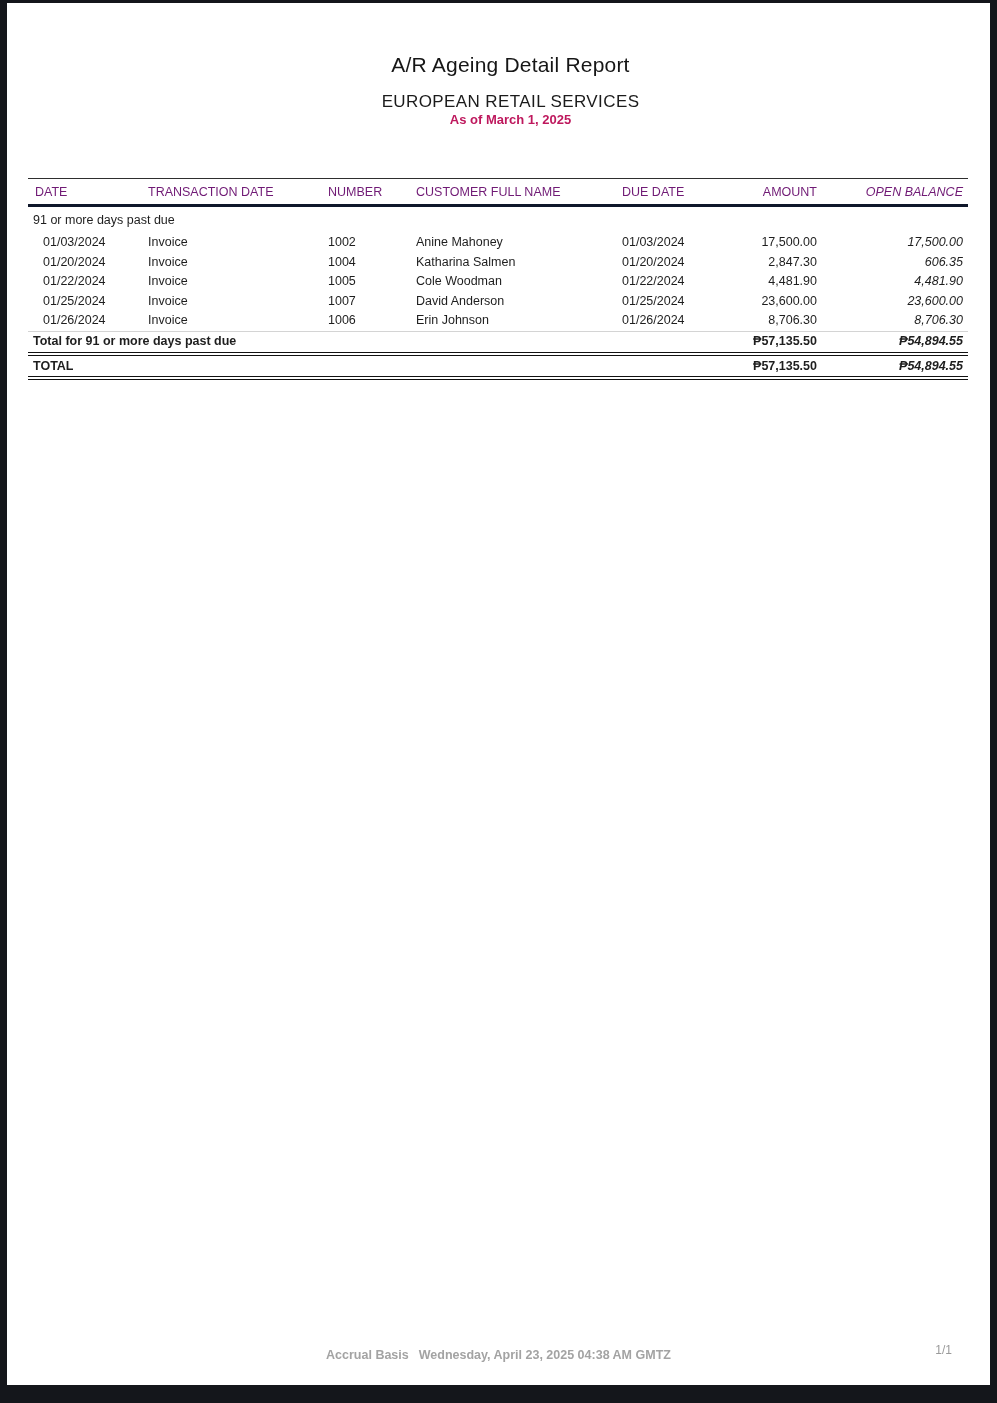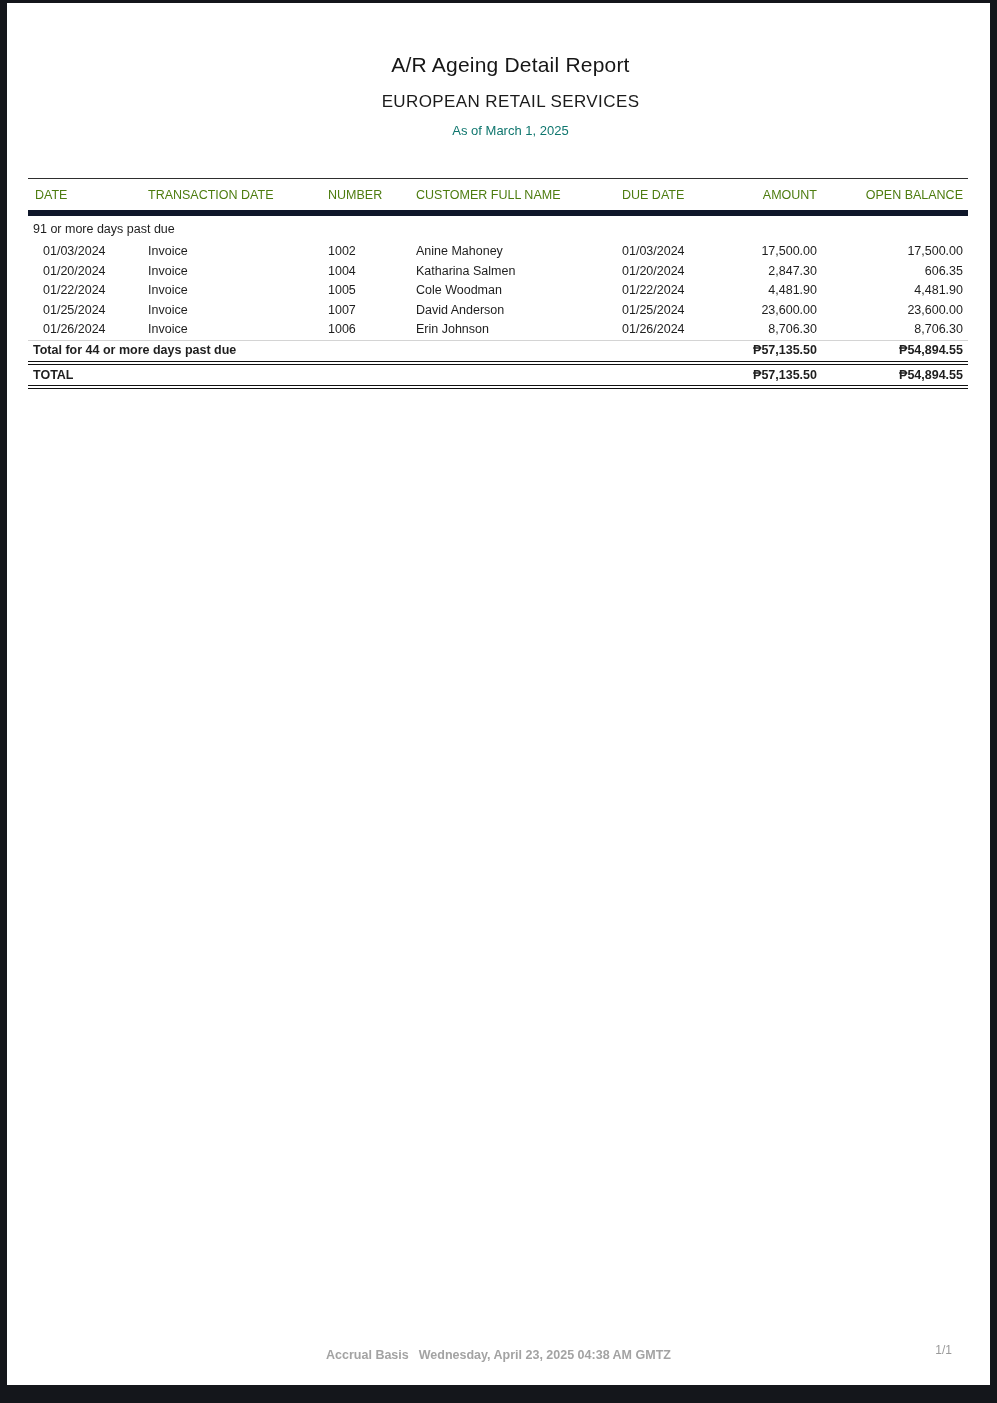--- a/index.html
+++ b/index.html
@@ -24,47 +24,47 @@
     letter-spacing: 0.2px;
   }
   .report-company {
     margin-top: 15px;
     font-size: 17px;
     font-weight: 400;
     color: #1b1b1b;
     letter-spacing: 0.4px;
   }
   .report-asof {
-    margin-top: 11px;
     font-size: 13px;
-    color: #0f766e;
+    color: #be185d;
+    font-weight: bold;
   }
 
   .table {
     position: absolute;
     left: 21px; top: 175px;
     width: 940px;
     font-size: 12.5px;
     color: #1e1e1e;
   }
   .row {
     display: grid;
     grid-template-columns: 120px 180px 88px 206px 106px 89px 151px;
     align-items: center;
   }
   .cell { white-space: nowrap; overflow: hidden; }
   .al { text-align: left; }
   .ar { text-align: right; }
-  .cell:last-child { padding-right: 5px; }
+  .cell:last-child { padding-right: 5px; font-style: italic; }
 
   .header-row {
     border-top: 1px solid #2e2e2e;
-    border-bottom: 6px solid #0f172a;
-    height: 38px;
-    color: #4d7c0f;
+    border-bottom: 3px solid #0f172a;
+    height: 29px;
+    color: #701a75;
   }
   .group-label-row {
     height: 26px;
     padding-top: 6px;
     padding-left: 5px;
     display: block;
   }
   .data-row { height: 19.5px; line-height: 19.5px; }
   .data-row .cell-date { padding-left: 15px; }
   .header-row .cell-date { padding-left: 7px; }
@@ -162,21 +162,21 @@
       <span class="cell al cell-date">01/26/2024</span>
       <span class="cell al">Invoice</span>
       <span class="cell al">1006</span>
       <span class="cell al">Erin Johnson</span>
       <span class="cell al">01/26/2024</span>
       <span class="cell ar">8,706.30</span>
       <span class="cell ar">8,706.30</span>
     </div>
 
     <div class="row subtotal-row subtotal-sep">
-      <span class="cell al label">Total for 44 or more days past due</span>
+      <span class="cell al label">Total for 91 or more days past due</span>
       <span class="cell ar">₱57,135.50</span>
       <span class="cell ar">₱54,894.55</span>
     </div>
 
     <div class="row grand-total-row double-rule">
       <span class="cell al label">TOTAL</span>
       <span class="cell ar">₱57,135.50</span>
       <span class="cell ar">₱54,894.55</span>
     </div>
 

